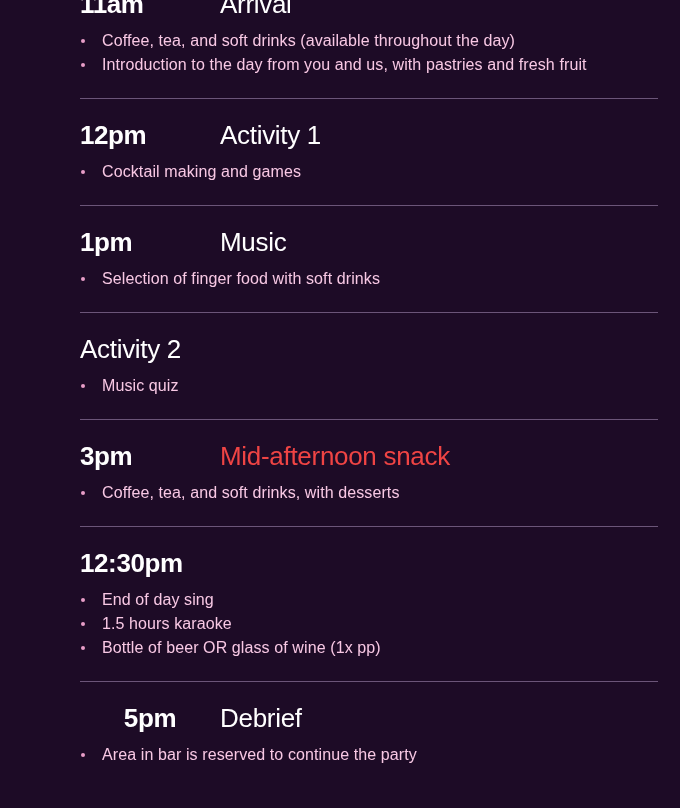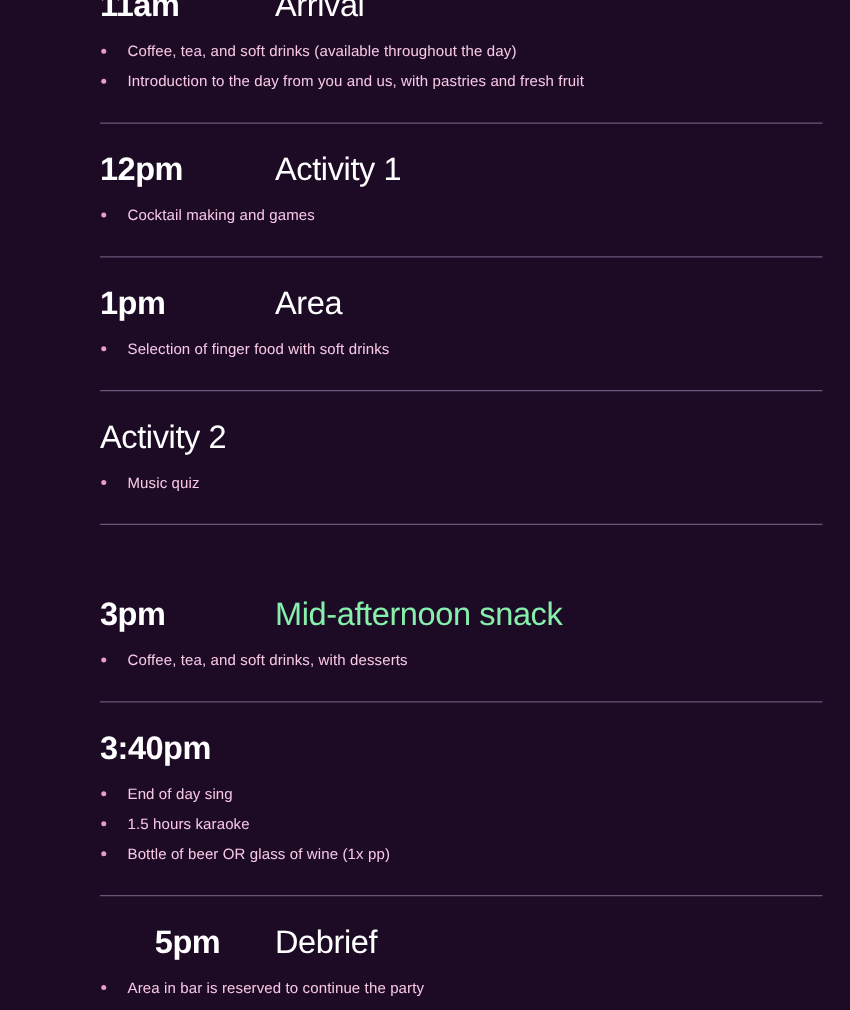--- a/index.html
+++ b/index.html
@@ -71,21 +71,21 @@
 
   .bullet-list {
     list-style: none;
     margin: 0;
     padding: 0;
   }
 
   .bullet-item {
     position: relative;
     color: #f8c8e4;
-    font-size: 12px;
+    font-size: 16px;
     line-height: 24px;
     padding-left: 22px;
     white-space: nowrap;
     letter-spacing: 0.1px;
   }
 
   .bullet-item .dot {
     position: absolute;
     left: 1px;
     top: 10px;
@@ -121,21 +121,21 @@
         <ul class="bullet-list">
           <li class="bullet-item" style="color: rgb(248, 200, 228);"><span class="dot" style="background: rgb(232, 158, 200);"></span><span>Cocktail making and games</span></li>
         </ul>
       </div>
     </div>
     <div class="agenda-row">
       <div class="divider" style="background: rgb(107, 85, 120);"></div>
       <div class="row-body">
         <div class="row-head">
           <div class="row-time" style="color: rgb(255, 255, 255);">1pm</div>
-          <div class="row-title" style="color: rgb(255, 255, 255);">Area</div>
+          <div class="row-title" style="color: rgb(255, 255, 255);">Music</div>
         </div>
         <ul class="bullet-list">
           <li class="bullet-item" style="color: rgb(248, 200, 228);"><span class="dot" style="background: rgb(232, 158, 200);"></span><span>Selection of finger food with soft drinks</span></li>
         </ul>
       </div>
     </div>
     <div class="agenda-row">
       <div class="divider" style="background: rgb(107, 85, 120);"></div>
       <div class="row-body">
         <div class="row-head">
@@ -144,32 +144,32 @@
         <ul class="bullet-list">
           <li class="bullet-item" style="color: rgb(248, 200, 228);"><span class="dot" style="background: rgb(232, 158, 200);"></span><span>Music quiz</span></li>
         </ul>
       </div>
     </div>
     <div class="agenda-row">
       <div class="divider" style="background: rgb(107, 85, 120);"></div>
       <div class="row-body">
         <div class="row-head">
           <div class="row-time" style="color: rgb(255, 255, 255);">3pm</div>
-          <div class="row-title" style="color: #86efac; margin-top: 35px;">Mid-afternoon snack</div>
+          <div class="row-title" style="color: #ef4444;">Mid-afternoon snack</div>
         </div>
         <ul class="bullet-list">
           <li class="bullet-item" style="color: rgb(248, 200, 228);"><span class="dot" style="background: rgb(232, 158, 200);"></span><span>Coffee, tea, and soft drinks, with desserts</span></li>
         </ul>
       </div>
     </div>
     <div class="agenda-row">
       <div class="divider" style="background: rgb(107, 85, 120);"></div>
       <div class="row-body">
         <div class="row-head">
-          <div class="row-time" style="color: rgb(255, 255, 255);">3:40pm</div>
+          <div class="row-time" style="color: rgb(255, 255, 255);">12:30pm</div>
         </div>
         <ul class="bullet-list">
           <li class="bullet-item" style="color: rgb(248, 200, 228);"><span class="dot" style="background: rgb(232, 158, 200);"></span><span>End of day sing</span></li>
           <li class="bullet-item" style="color: rgb(248, 200, 228);"><span class="dot" style="background: rgb(232, 158, 200);"></span><span>1.5 hours karaoke</span></li>
           <li class="bullet-item" style="color: rgb(248, 200, 228);"><span class="dot" style="background: rgb(232, 158, 200);"></span><span>Bottle of beer OR glass of wine (1x pp)</span></li>
         </ul>
       </div>
     </div>
     <div class="agenda-row">
       <div class="divider" style="background: rgb(107, 85, 120);"></div>

